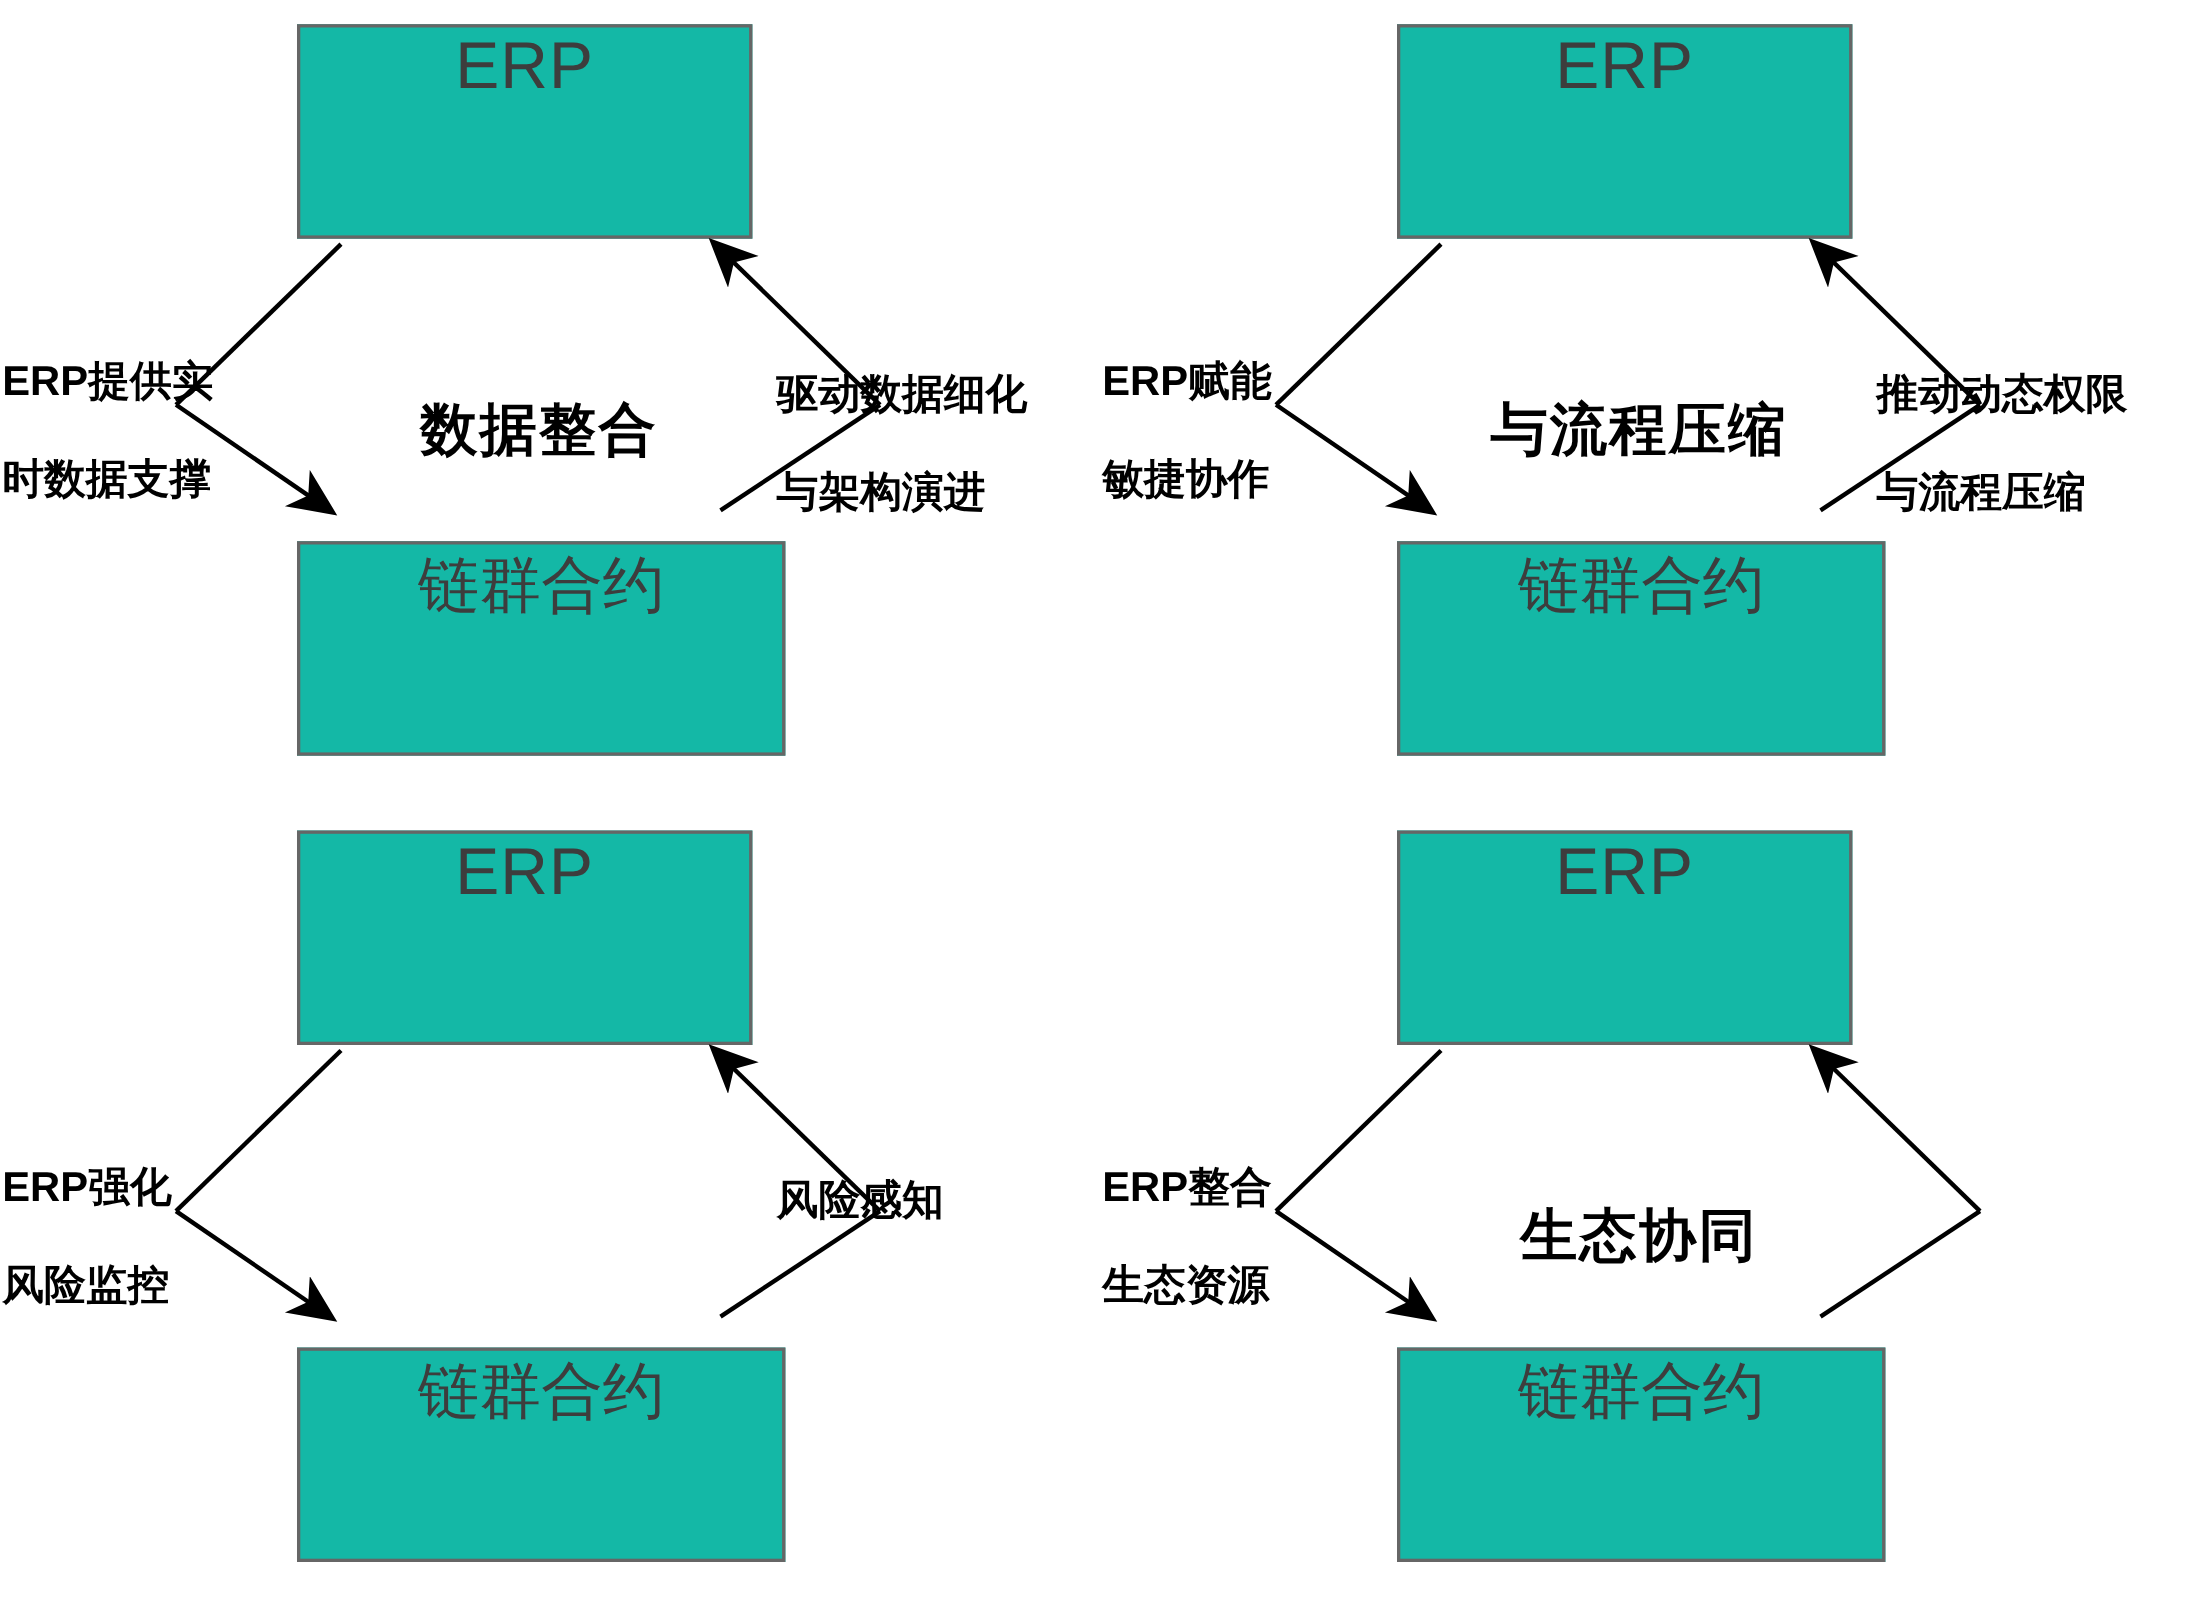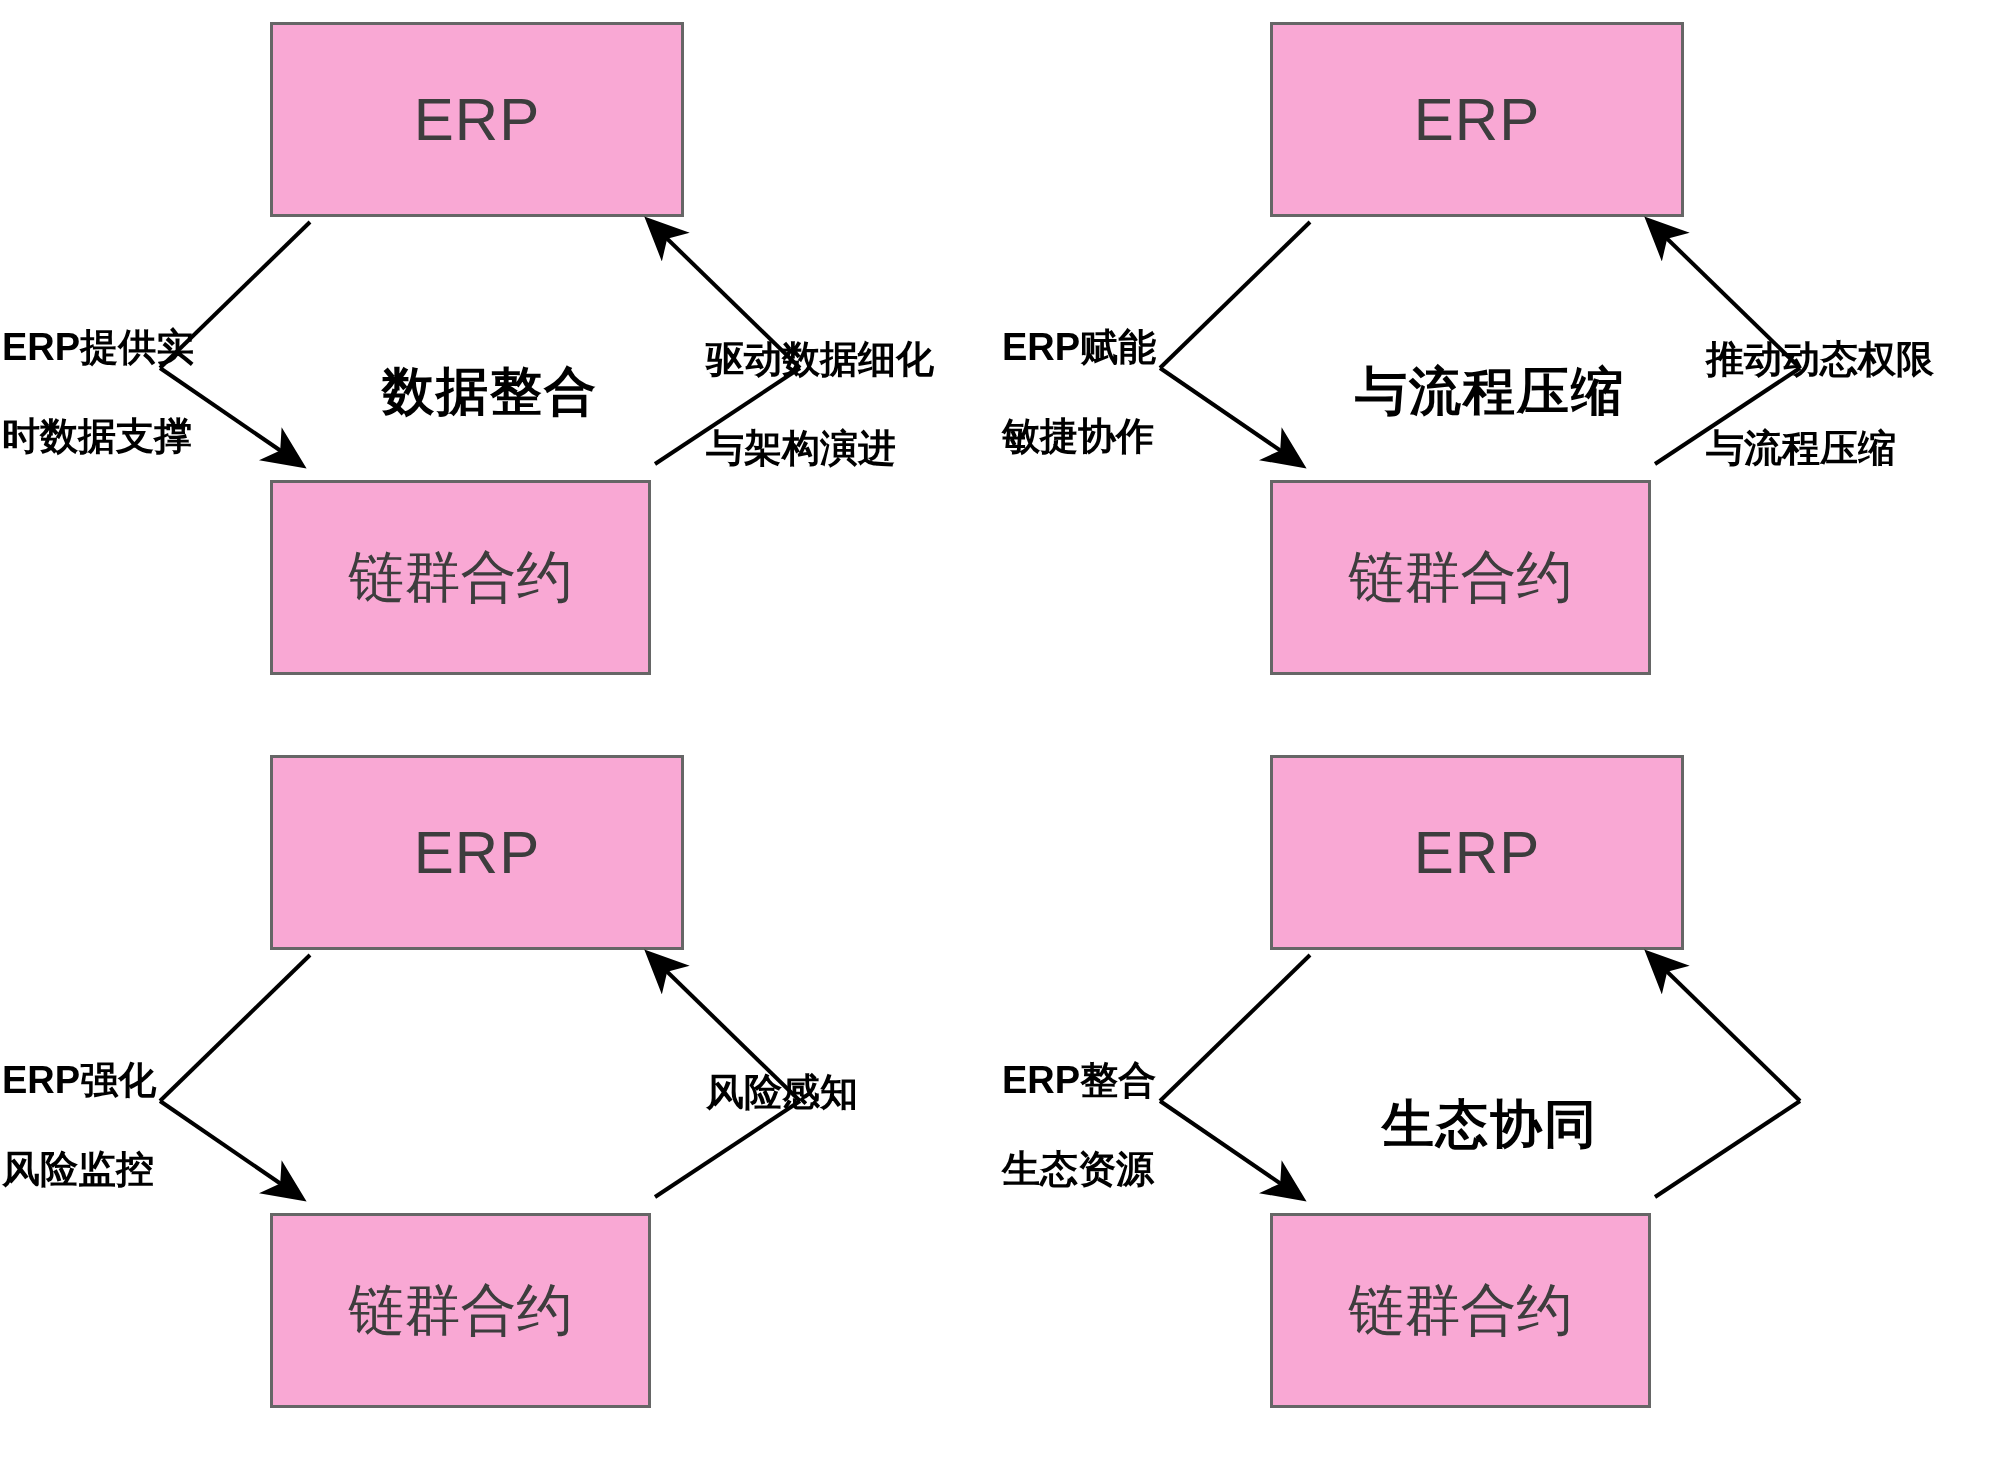--- a/index.html
+++ b/index.html
@@ -35,39 +35,39 @@
   .panel-inner {
     position: relative;
     width: 100%;
     height: 100%;
   }
 
   
   .node-box {
     position: absolute;
     box-sizing: border-box;
-    background: #f9a8d4;
+    background: #14b8a6;
     border: 3px solid #666666;
     display: flex;
-    align-items: center;
+    align-items: flex-start;
     justify-content: center;
     color: #3d3d3d;
   }
   .node-erp {
     left: 270px;
     top: 22px;
     width: 414px;
     height: 195px;
     font-size: 60px;
     letter-spacing: 1px;
   }
   .node-contract {
     left: 270px;
-    top: 480px;
-    width: 381px;
+    top: 492px;
+    width: 444px;
     height: 195px;
     font-size: 56px;
   }
 
   
   .arrows-svg {
     position: absolute;
     left: 0;
     top: 0;
     width: 1000px;

